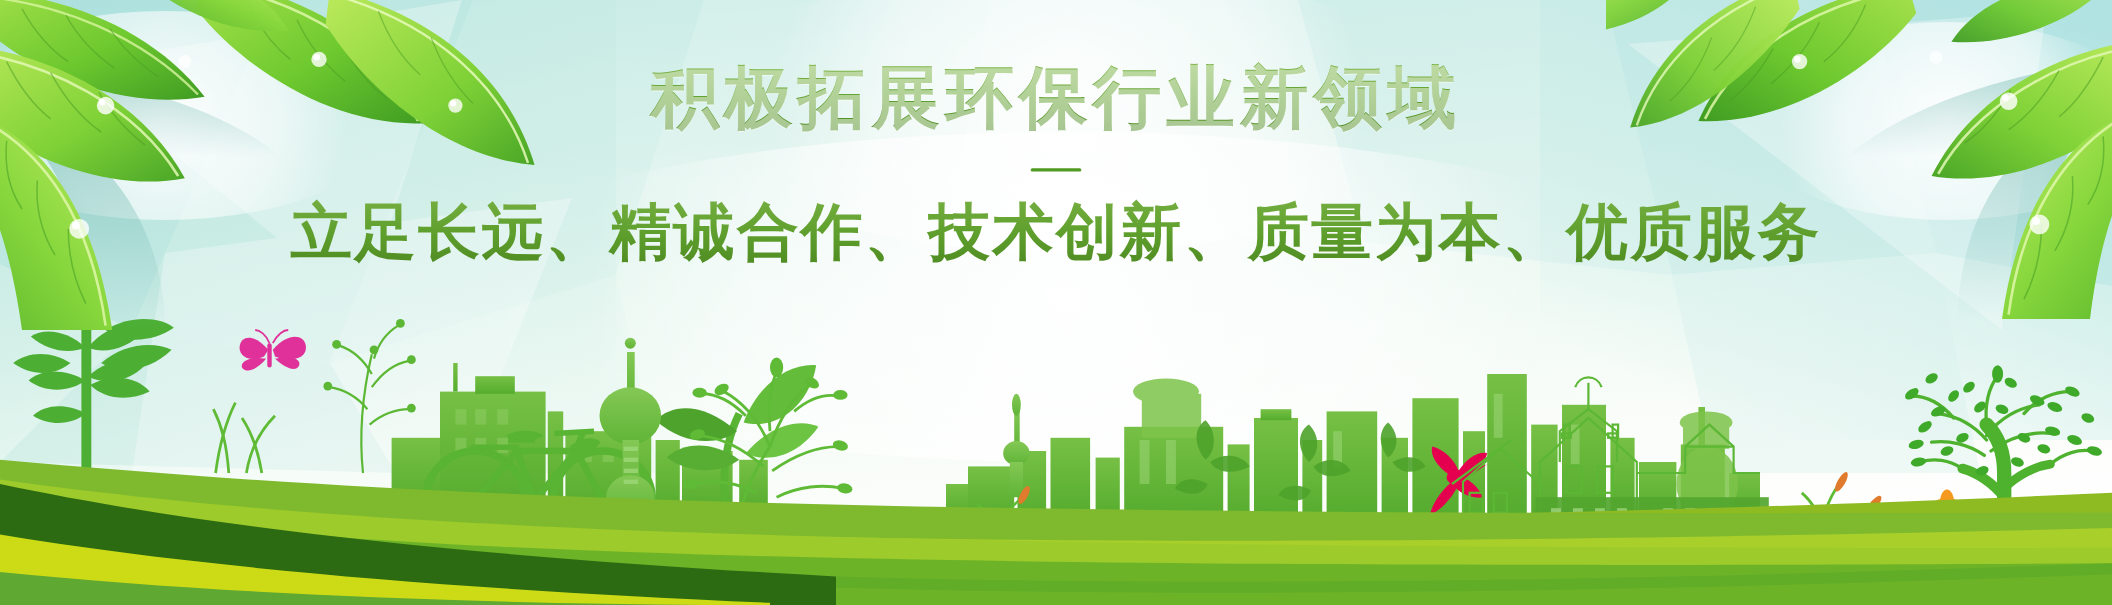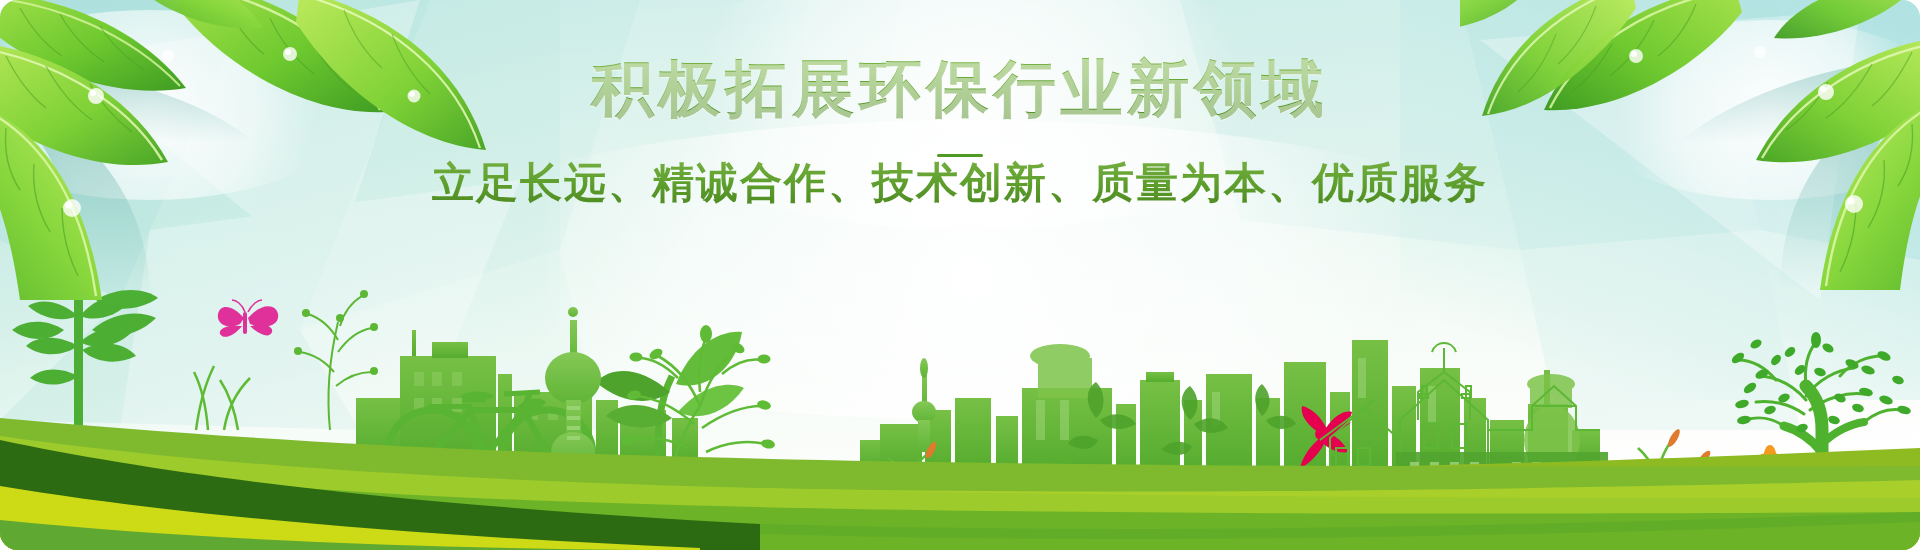--- a/index.html
+++ b/index.html
@@ -3,21 +3,20 @@
 <meta charset="utf-8">
 <style>
   html,body{margin:0;padding:0;background:#fff;}
   body{font-family:"Liberation Sans",sans-serif;}
 
   #banner{
     position:relative;
     width:1920px;height:550px;
     overflow:hidden;
     background:#eef9f6;
-    border-radius:18px;
   }
 
   
   .sky{
     position:absolute;inset:0;
     background:
       linear-gradient(175deg,#bfe8e6 0%,#d2efea 16%,#e6f6f0 38%,#f3fbf6 58%,#fbfdfa 74%,#ffffff 88%);
   }
   .sky-wash-l{
     position:absolute;left:0;top:0;width:560px;height:430px;
@@ -50,22 +49,22 @@
   }
   .subtitle{
     font-family:"DejaVu Serif","Liberation Serif",serif;
     font-size:17.5px;font-weight:700;letter-spacing:1.15px;
     color:#53982c;margin-top:17px;
   }
   .divider-wrap{margin-top:21px;height:10px;}
   .divider{display:inline-block;width:46px;height:3px;background:#4f9a22;border-radius:2px;}
   .tagline{
     font-family:"DejaVu Serif","Liberation Serif",serif;
-    font-size:42px;font-weight:700;letter-spacing:2px;
-    margin-top:2px;color:#59982a;
+    font-size:56px;font-weight:700;letter-spacing:2px;
+    margin-top:21px;color:#59982a;
     background:linear-gradient(180deg,#79b244 0%,#5d9e2c 52%,#4b861f 100%);
     -webkit-background-clip:text;background-clip:text;
     -webkit-text-fill-color:transparent;
   }
 
   
   .layer{position:absolute;left:0;bottom:0;width:1920px;height:550px;}
 
   
   .leaves{position:absolute;top:0;z-index:60;pointer-events:none;}

